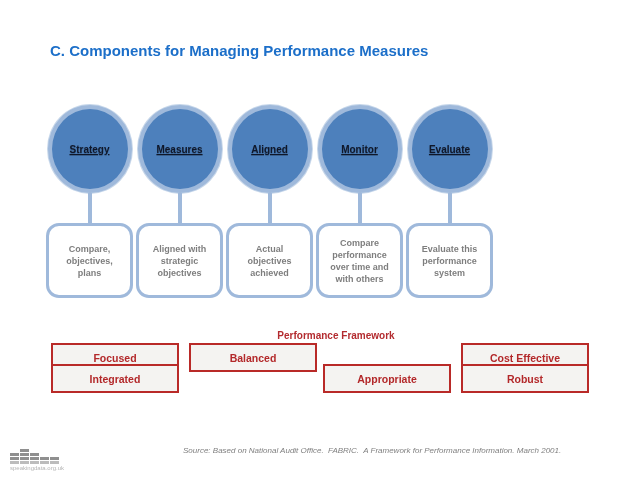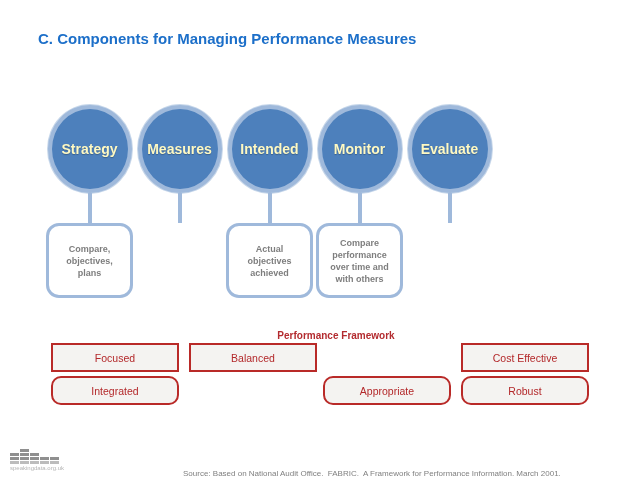--- a/index.html
+++ b/index.html
@@ -1,64 +1,65 @@
 <!DOCTYPE html>
 <html><head>
 <meta charset="utf-8">
 <style>
   html,body{margin:0;padding:0;background:#fff;}
   .slide{
     position:relative;width:640px;height:480px;background:#ffffff;overflow:hidden;
     font-family:"Liberation Sans",sans-serif;
   }
   .page-title{
-    position:absolute;left:38px;top:30px;margin:0;
+    position:absolute;left:38px;top:30px;margin:12px;
     font-size:15px;font-weight:bold;color:#1c6fc9;letter-spacing:0;
   }
   
   .pipeline{
     position:absolute;left:45px;top:105px;width:546px;
     display:flex;gap:1px;
   }
   .pipe-col{width:89px;display:flex;flex-direction:column;align-items:center;}
   .circle{
     width:76px;height:80px;border-radius:50%;
     background:#4d80bc;border:4px solid #9fb9db;
     box-shadow:0 0 0 1px #c7d7ea;
     display:flex;align-items:center;justify-content:center;
   }
   .circle-label{
-    color:#fef9c3;font-weight:bold;font-size:14px;white-space:nowrap;
+    color:#0f172a;font-weight:bold;font-size:10px;white-space:nowrap;
     text-shadow:0 1px 1px rgba(0,0,0,.25);
+    text-decoration:underline;
   }
   .connector{width:4px;height:30px;background:#9fb9db;}
   .desc-box{
     box-sizing:border-box;width:87px;height:75px;
     background:#ffffff;border:3px solid #9fb9db;border-radius:13px;
     display:flex;align-items:center;justify-content:center;
     padding:3px 5px;text-align:center;
   }
   .desc-text{font-size:9px;line-height:12px;color:#7e7e7e;font-weight:600;}
   
   .fw-heading{
     position:absolute;left:0;top:314px;width:640px;margin:16px;
     text-align:center;font-size:10px;font-weight:bold;color:#b32b2f;
   }
   .fw-box{
     position:absolute;box-sizing:border-box;width:128px;height:29px;
     background:#f4f3f1;border:2px solid #b92a28;
     display:flex;align-items:center;justify-content:center;
-    font-size:10.5px;font-weight:normal;color:#b3282a;
+    font-size:10.5px;font-weight:bold;color:#b3282a;
   }
-  .r1{top:343px;} .r2{top:376px;border-radius:10px;}
+  .r1{top:343px;} .r2{top:364px;}
   .c1{left:51px;} .c2{left:189px;} .c3{left:323px;} .c4{left:461px;}
   
   .source-line{
-    position:absolute;left:183px;top:469px;
-    font-size:8px;color:#808080;white-space:pre;
+    position:absolute;left:183px;top:446px;
+    font-size:8px;color:#808080;white-space:pre;font-style:italic;
   }
   
   .logo{position:absolute;left:10px;top:448px;width:60px;}
   .logo-bars{display:flex;gap:1px;align-items:flex-end;height:16px;}
   .logo-col{width:9px;display:flex;flex-direction:column;justify-content:flex-end;gap:1px;}
   .lbar{height:3px;background:#8f8f8f;}
   .lbar.light{background:#bcbcbc;}
   .logo-text{font-size:6px;color:#b5b5b5;margin-top:1px;white-space:nowrap;}
 </style>
 </head>
@@ -78,26 +79,29 @@
       <div class="desc-box">
         <span class="desc-text">Compare, objectives, plans</span>
       </div>
     </div>
 
     <div class="pipe-col">
       <div class="circle">
         <span class="circle-label">Measures</span>
       </div>
       <div class="connector"></div>
+      <div class="desc-box">
+        <span class="desc-text">Aligned with strategic objectives</span>
+      </div>
     </div>
 
 
     <div class="pipe-col">
       <div class="circle">
-        <span class="circle-label">Intended</span>
+        <span class="circle-label">Aligned</span>
       </div>
       <div class="connector"></div>
       <div class="desc-box">
         <span class="desc-text">Actual objectives achieved</span>
       </div>
     </div>
 
     <div class="pipe-col">
       <div class="circle">
         <span class="circle-label">Monitor</span>
@@ -106,20 +110,23 @@
       <div class="desc-box">
         <span class="desc-text">Compare performance over time and with others</span>
       </div>
     </div>
 
     <div class="pipe-col">
       <div class="circle">
         <span class="circle-label">Evaluate</span>
       </div>
       <div class="connector"></div>
+      <div class="desc-box">
+        <span class="desc-text">Evaluate this performance system</span>
+      </div>
     </div>
 
   </div>
 
   <h2 class="fw-heading">Performance Framework</h2>
 
   <div class="fw-box r1 c1">Focused</div>
   <div class="fw-box r1 c2">Balanced</div>
   <div class="fw-box r1 c4">Cost Effective</div>
   <div class="fw-box r2 c1">Integrated</div>

